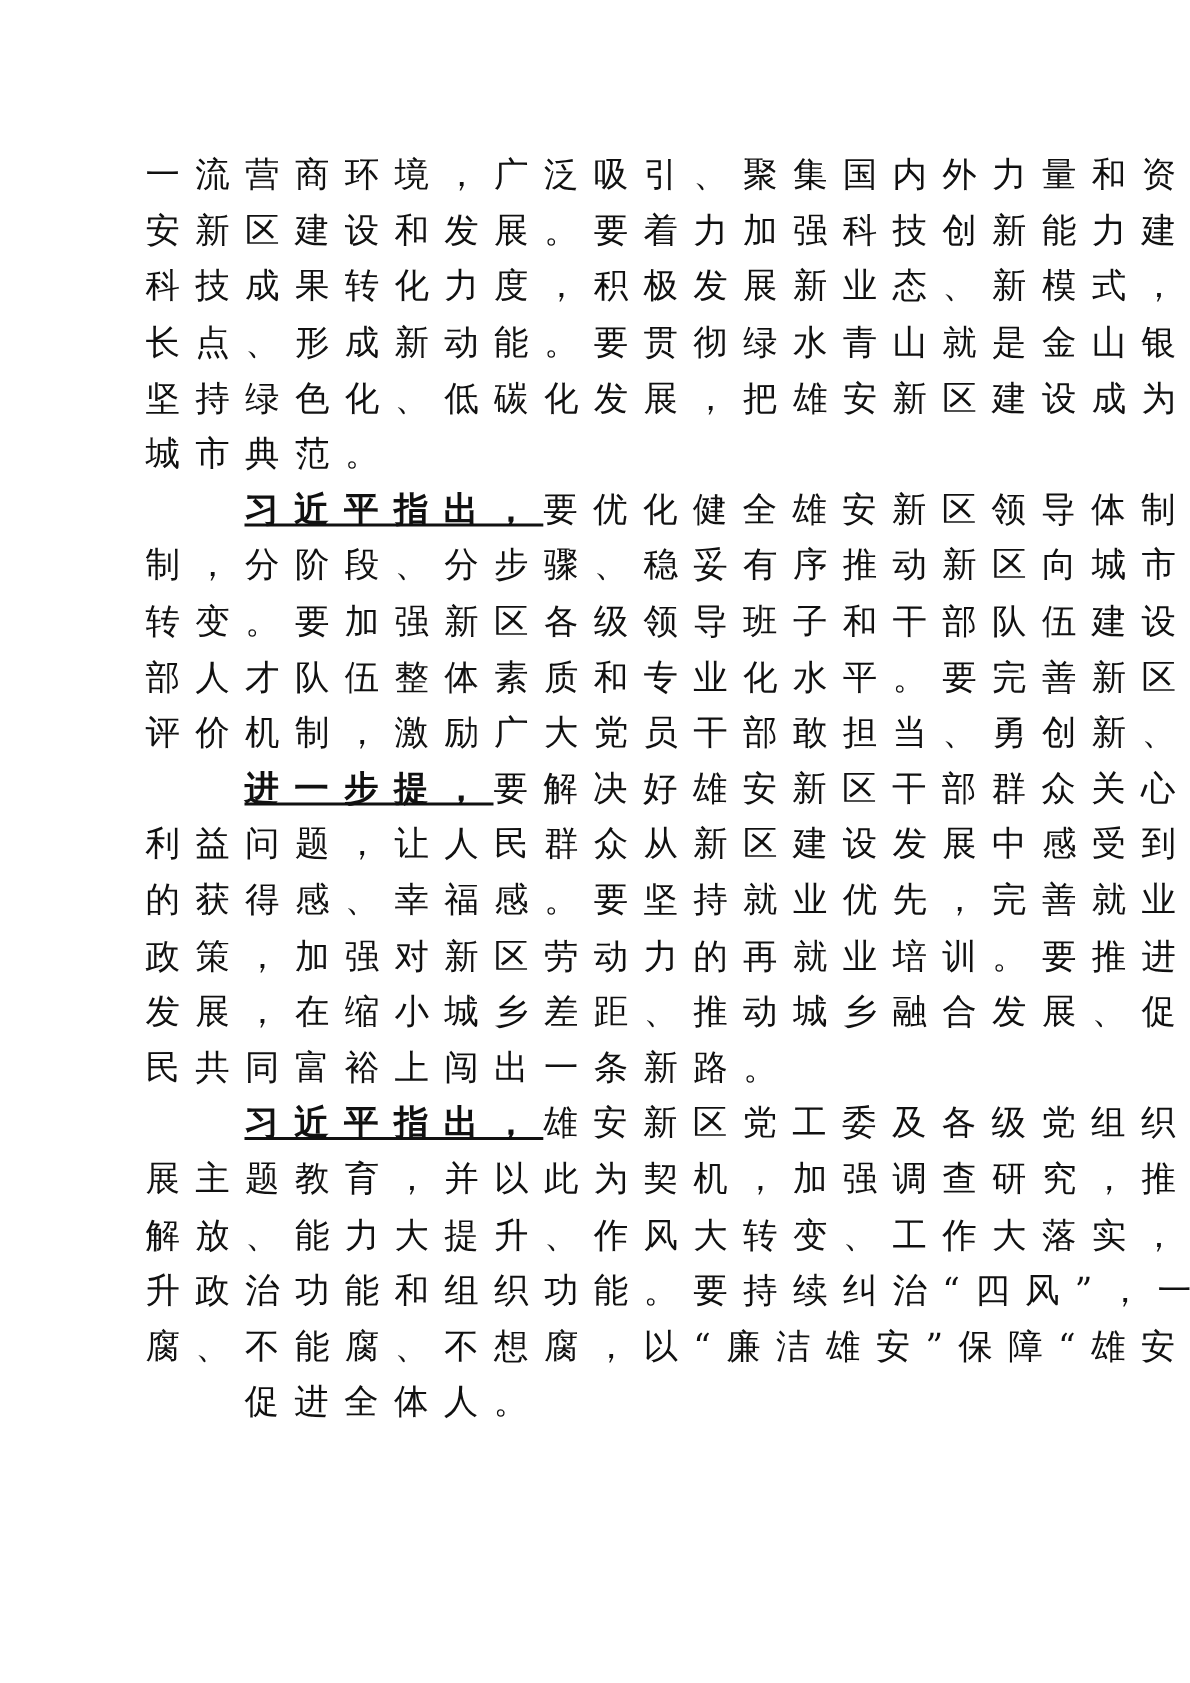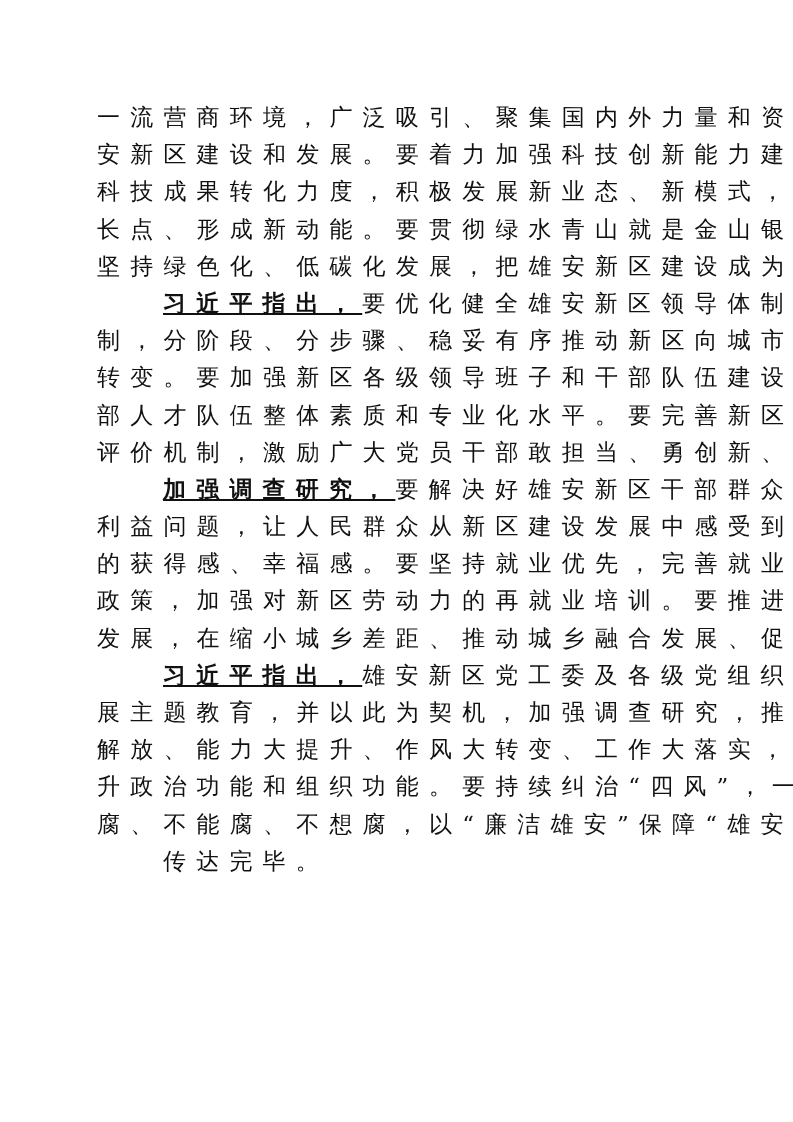--- a/index.html
+++ b/index.html
@@ -52,44 +52,46 @@
 
 <div class="page">
   <div class="content">
 
     <div>
       <span class="line">一流营商环境，广泛吸引、聚集国内外力量和资本参与雄</span>
       <span class="line">安新区建设和发展。要着力加强科技创新能力建设，加大</span>
       <span class="line">科技成果转化力度，积极发展新业态、新模式，培育新增</span>
       <span class="line">长点、形成新动能。要贯彻绿水青山就是金山银山的理念，</span>
       <span class="line">坚持绿色化、低碳化发展，把雄安新区建设成为绿色发展</span>
+      <span class="line">城市典范。</span>
     </div>
 
     <div>
       <span class="line indent"><span class="lead">习近平指出，</span><span>要优化健全雄安新区领导体制和管理机</span></span>
       <span class="line">制，分阶段、分步骤、稳妥有序推动新区向城市管理体制</span>
       <span class="line">转变。要加强新区各级领导班子和干部队伍建设，提高干</span>
       <span class="line">部人才队伍整体素质和专业化水平。要完善新区干部考核</span>
       <span class="line">评价机制，激励广大党员干部敢担当、勇创新、善作为。</span>
     </div>
 
     <div>
-      <span class="line indent"><span class="lead">加强调查研究，</span><span>要解决好雄安新区干部群众关心的切身</span></span>
+      <span class="line indent"><span class="lead">进一步提，</span><span>要解决好雄安新区干部群众关心的切身</span></span>
       <span class="line">利益问题，让人民群众从新区建设发展中感受到实实在在</span>
       <span class="line">的获得感、幸福感。要坚持就业优先，完善就业创业引导</span>
       <span class="line">政策，加强对新区劳动力的再就业培训。要推进城乡统筹</span>
       <span class="line">发展，在缩小城乡差距、推动城乡融合发展、促进全体人</span>
+      <span class="line">民共同富裕上闯出一条新路。</span>
     </div>
 
     <div>
       <span class="line indent"><span class="lead">习近平指出，</span><span>雄安新区党工委及各级党组织要认真开</span></span>
       <span class="line">展主题教育，并以此为契机，加强调查研究，推动思想大</span>
       <span class="line">解放、能力大提升、作风大转变、工作大落实，进一步提</span>
       <span class="line">升政治功能和组织功能。要持续纠治“四风”，一体推进不敢</span>
       <span class="line">腐、不能腐、不想腐，以“廉洁雄安”保障“雄安质量”。</span>
     </div>
 
     <div>
-      <span class="line indent">传达完毕。</span>
+      <span class="line indent">促进全体人。</span>
     </div>
 
   </div>
 </div>
 
 </body></html>

